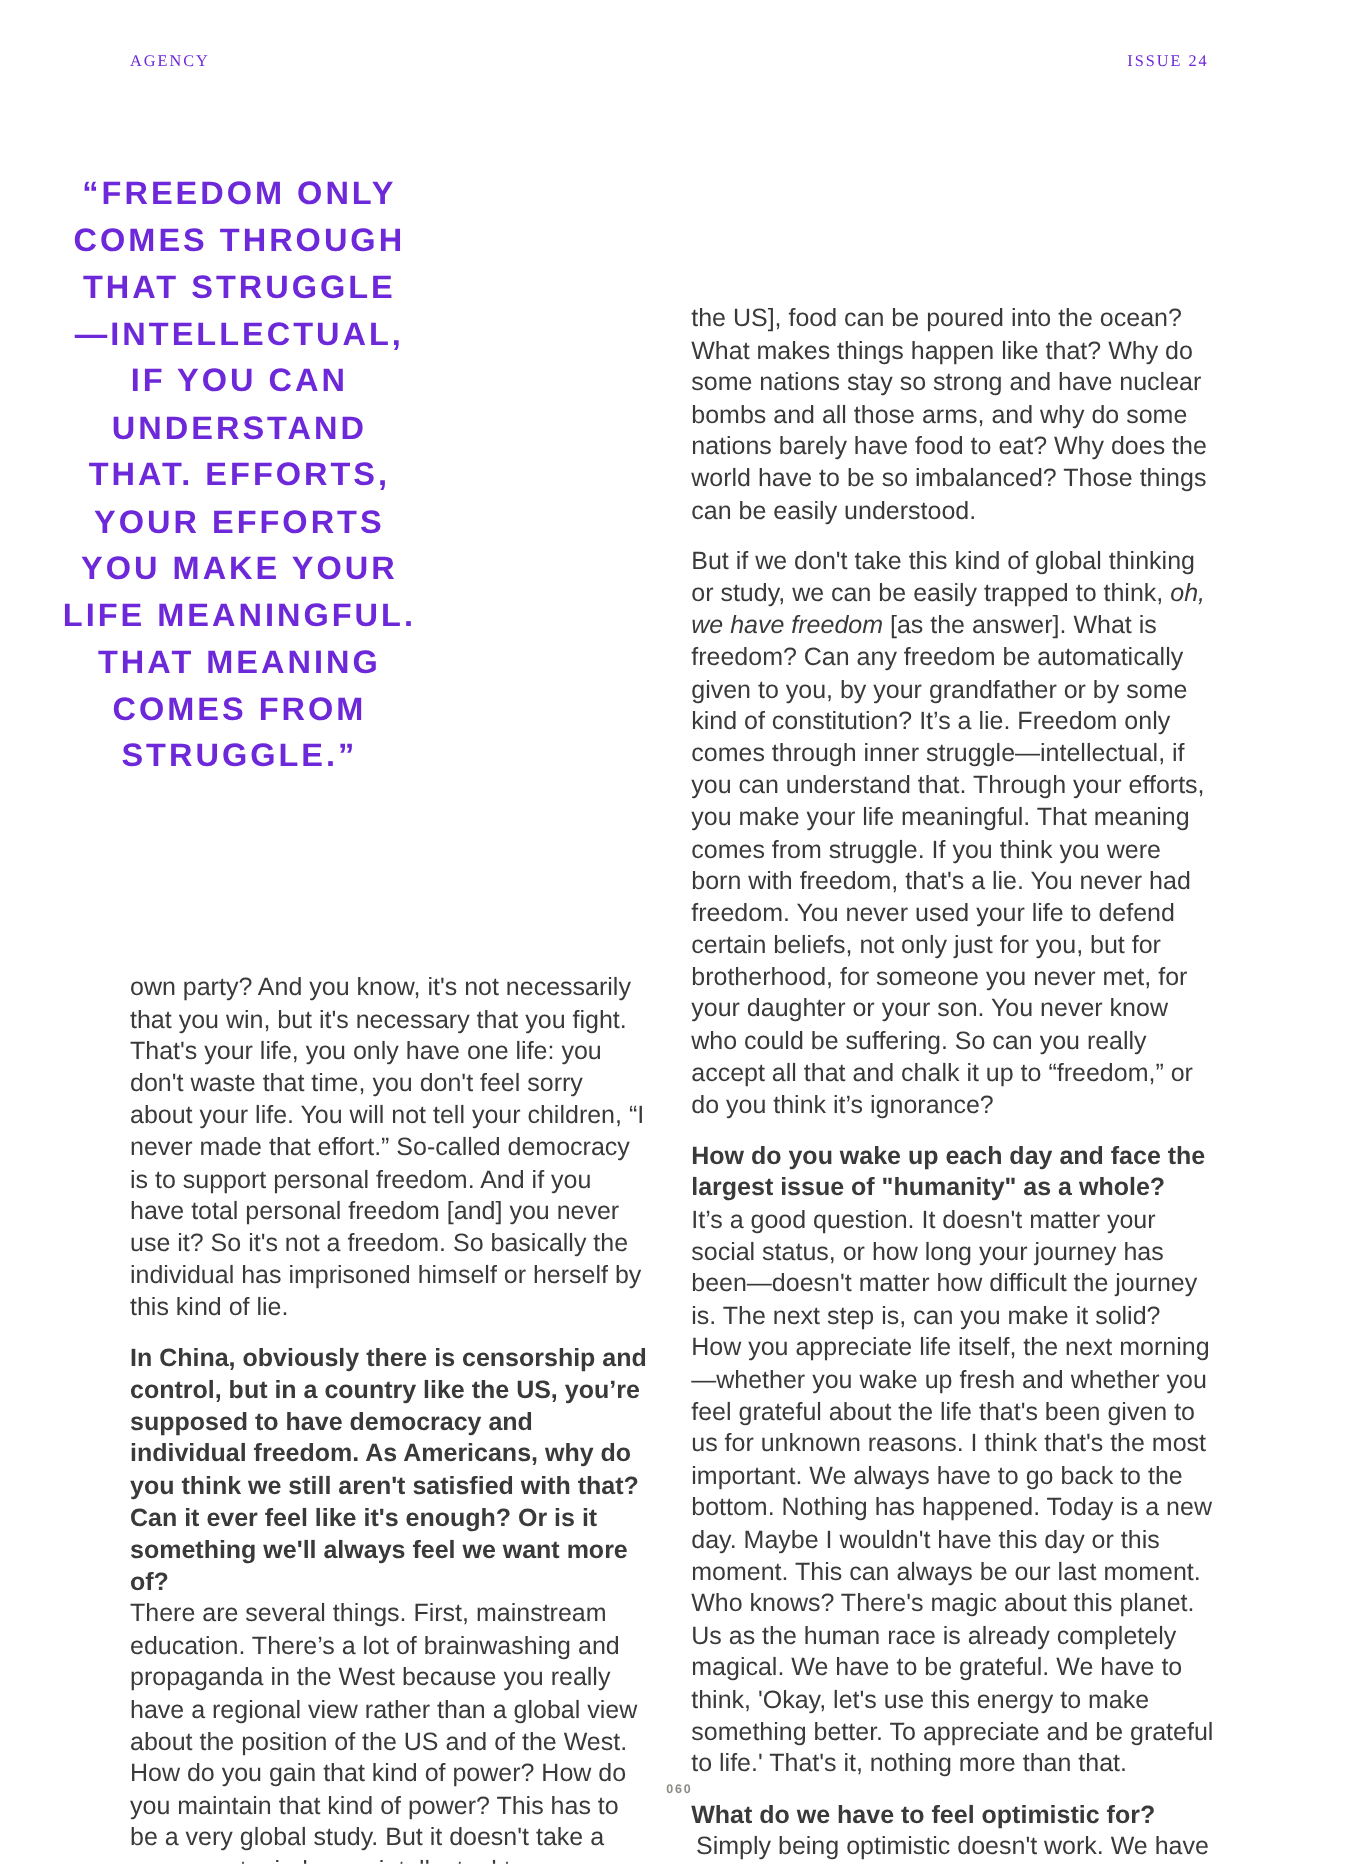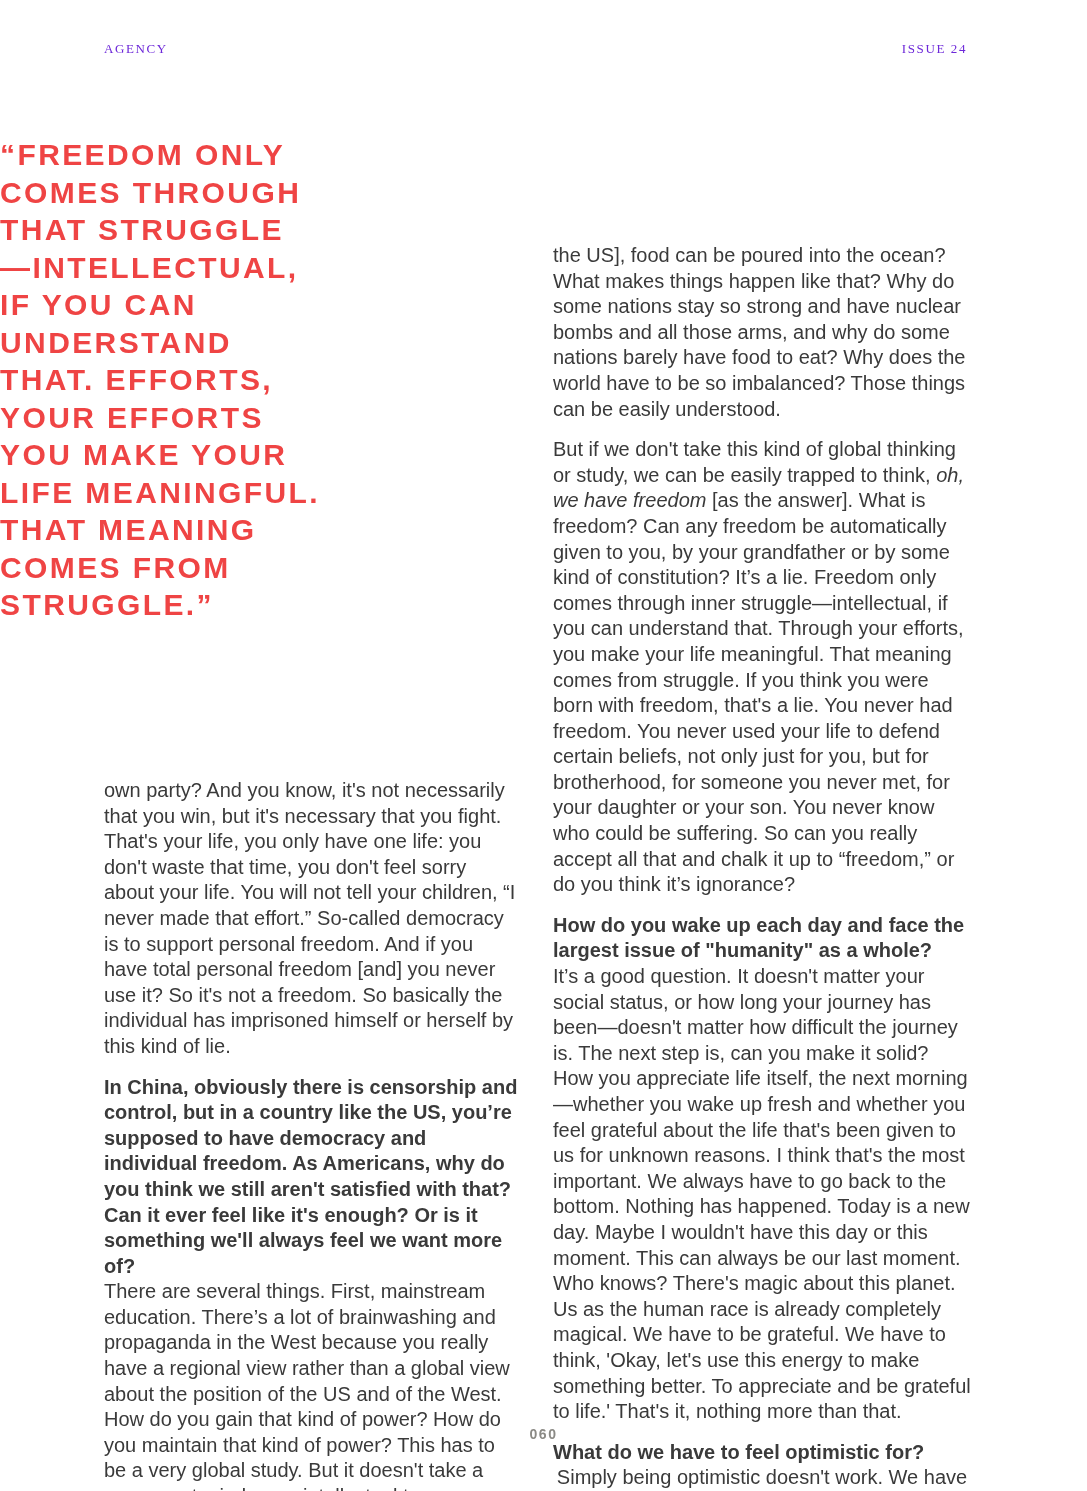--- a/index.html
+++ b/index.html
@@ -17,23 +17,23 @@
     position: absolute; top: 41px;
     font-family: "Liberation Serif", serif;
     font-size: 13px; letter-spacing: 1.6px;
     color: #6d28d9;
   }
   .running-head.left  { left: 104px; }
   .running-head.right { right: 120px; }
 
   .pull-quote {
     position: absolute; top: 136px; left: 0; width: 383px;
-    text-align: left;
-    color: #ef4444;
-    font-size: 30px; line-height: 37.5px;
+    text-align: center;
+    color: #6d28d9;
+    font-size: 26px; line-height: 37.5px;
     font-weight: bold; letter-spacing: 2.4px;
   }
   .pull-quote .q-line { white-space: nowrap; }
 
   .col {
     position: absolute;
     font-size: 20px; line-height: 25.6px;
     color: #3a3a3a;
   }
   .col-left  { top: 778px; left: 104px; width: 416px; }
@@ -42,21 +42,21 @@
   .col p { margin: 0 0 15px 0; }
   .col p.body-p { margin-bottom: 15px; }
   .col p.question { font-weight: bold; margin-bottom: 0; }
   .col p.answer { margin-top: 0; }
   .col p.last { margin-bottom: 0; text-align: center; }
   .italic { font-style: italic; }
 
   .page-number {
     position: absolute; top: 1426px; left: 0; width: 1087px;
     text-align: center;
-    font-size: 14px; font-weight: bold;
+    font-size: 10px; font-weight: bold;
     letter-spacing: 1.5px;
     color: #8b8a85;
   }
 </style>
 </head>
 <body>
 
 <div class="page">
 
   <div class="running-head left">AGENCY</div>

